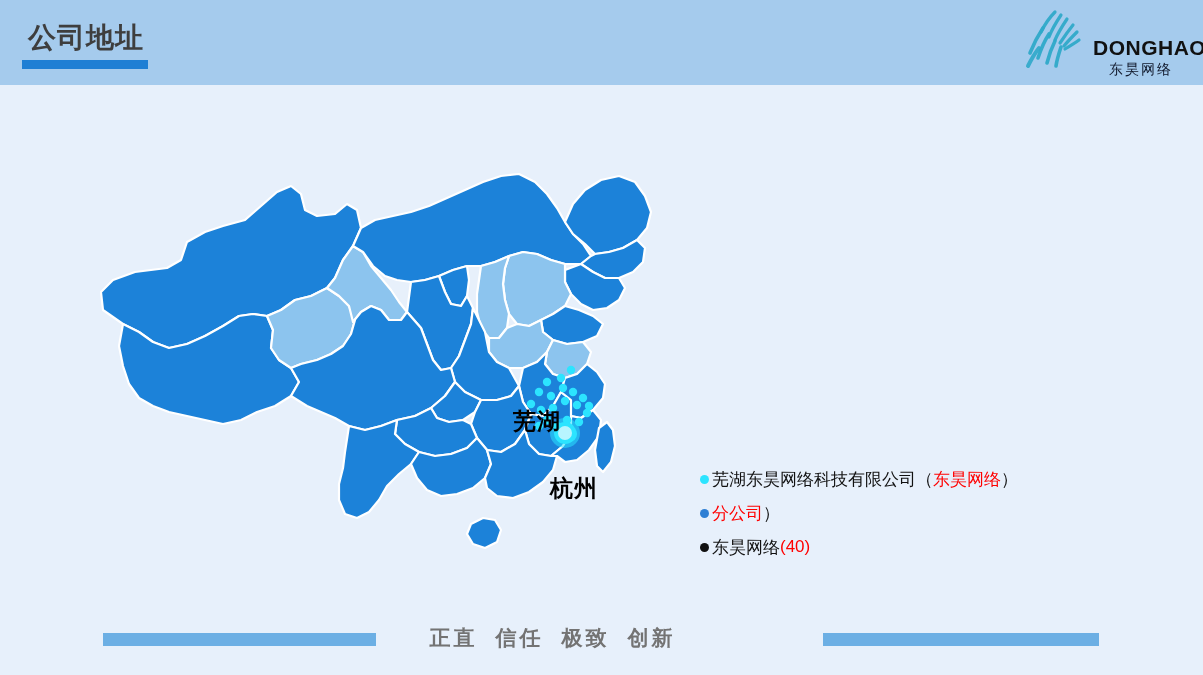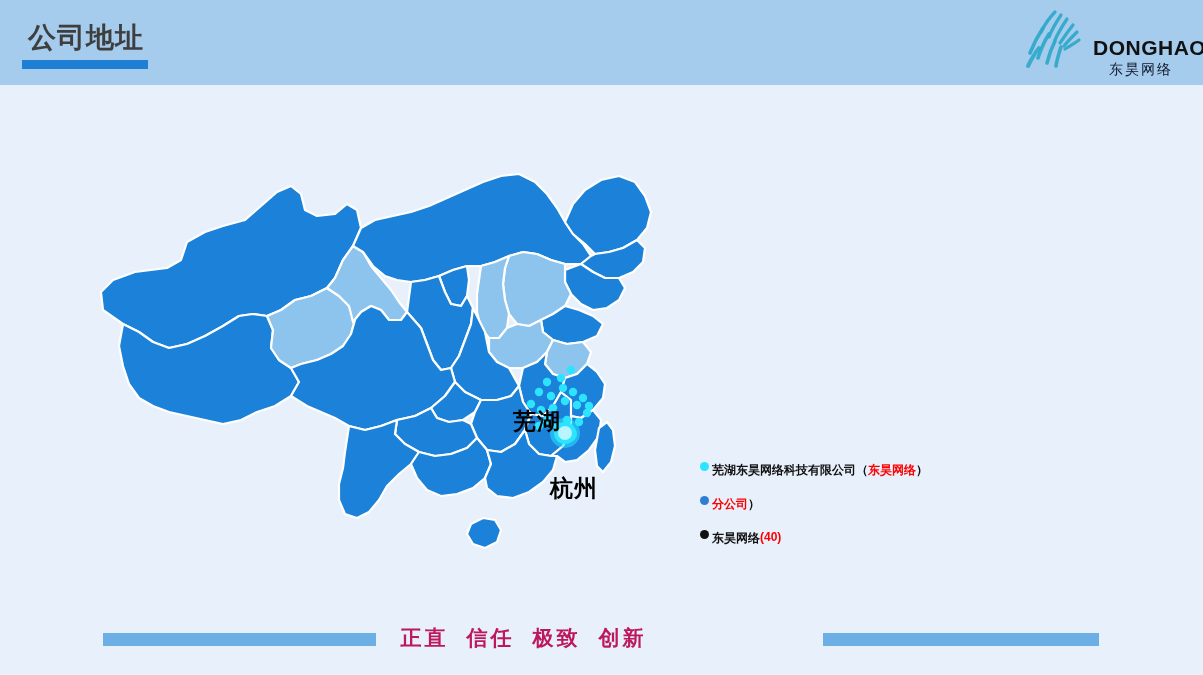--- a/index.html
+++ b/index.html
@@ -111,24 +111,24 @@
 
   
   .legend {
     position: absolute;
     left: 700px;
     top: 462px;
     width: 440px;
   }
   .legend-item {
     display: flex;
-    align-items: flex-start;
+    align-items: center;
     height: 34px;
-    font-size: 12px;
-    font-weight: bold;
+    font-size: 17px;
+    font-weight: normal;
     color: #111111;
     white-space: nowrap;
   }
   .legend-bullet {
     width: 9px;
     height: 9px;
     border-radius: 50%;
     margin-right: 3px;
     flex: 0 0 auto;
   }
@@ -146,22 +146,23 @@
   .footer-bar-left { left: 103px; width: 273px; }
   .footer-bar-right { left: 823px; width: 276px; }
   .footer-slogan {
     position: absolute;
     left: 0;
     top: 624px;
     width: 1047px;
     text-align: center;
     font-size: 21px;
     font-weight: bold;
-    color: #be185d;
+    color: #737373;
     letter-spacing: 3px;
+    padding-left: 29px;
   }
   .footer-slogan span { margin: 0 9px; }
 </style>
 </head>
 <body>
 
 <div class="slide">
 
   <div class="header">
     <div class="page-title">公司地址</div>

